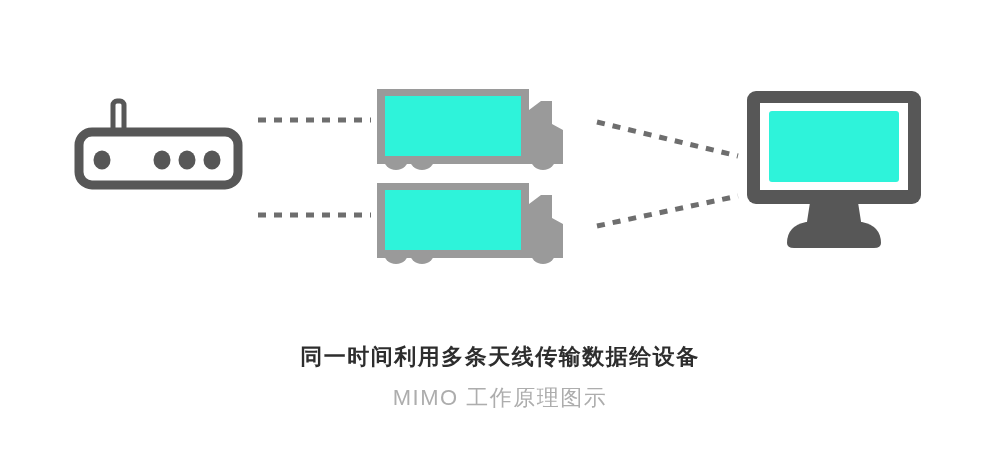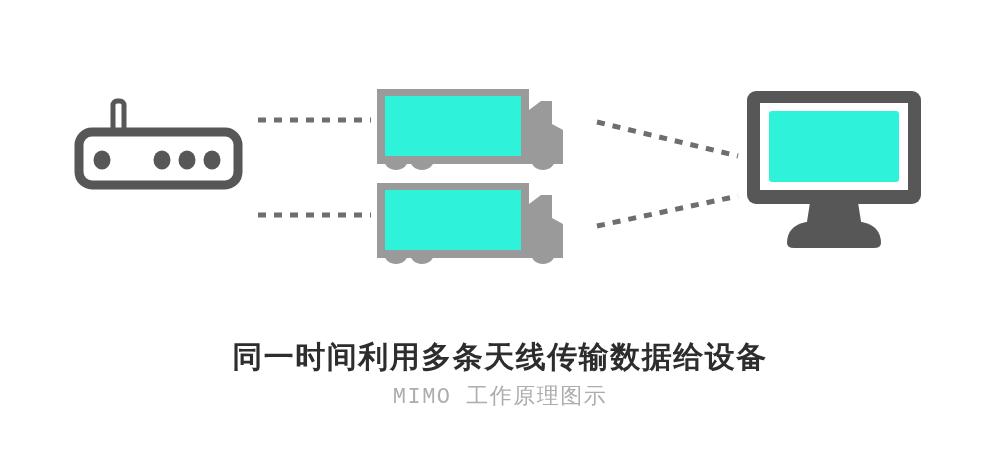--- a/index.html
+++ b/index.html
@@ -29,36 +29,36 @@
     display: block;
   }
   .caption-block {
     position: absolute;
     left: 0;
     top: 340px;
     width: 1000px;
     text-align: center;
   }
   .caption-title {
-    font-size: 30px;
+    font-size: 22px;
     font-weight: bold;
     color: #2d2d2d;
     letter-spacing: 1.5px;
     line-height: 34px;
     margin: 0;
     font-family: "Liberation Sans", "DejaVu Sans", sans-serif;
   }
   .caption-subtitle {
     font-size: 22px;
     font-weight: normal;
     color: #adadad;
     letter-spacing: 1.5px;
     line-height: 30px;
     margin: 9px 0 0 0;
-    font-family: Liberation Mono, monospace;
+    font-family: Liberation Sans, sans-serif;
   }
 </style>
 </head>
 <body>
 
 <div id="stage">
 
   <svg id="diagram-svg" viewBox="0 0 1000 450" xmlns="http://www.w3.org/2000/svg">
 
     <g>

